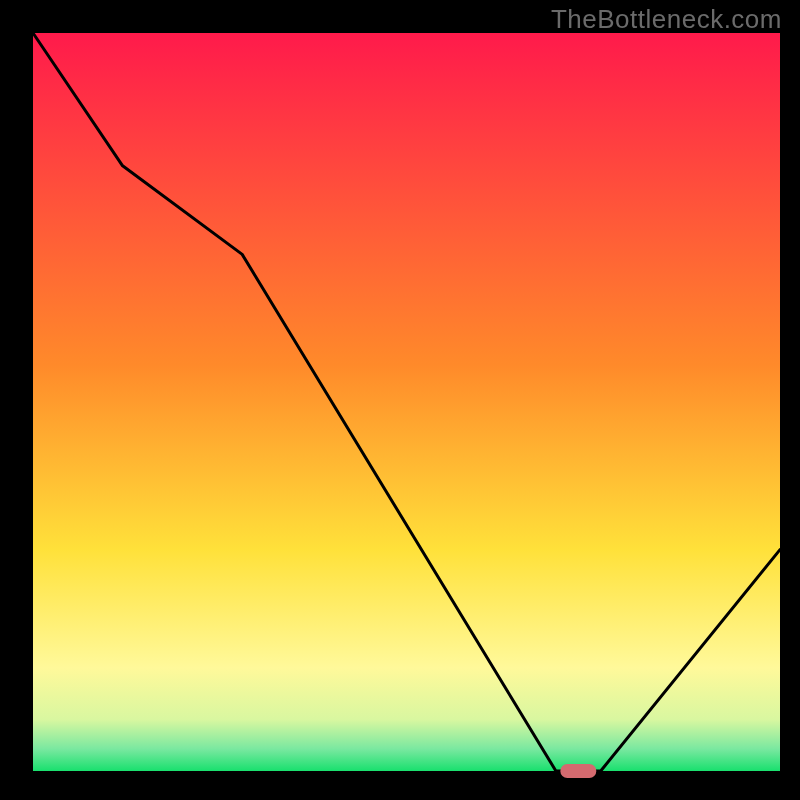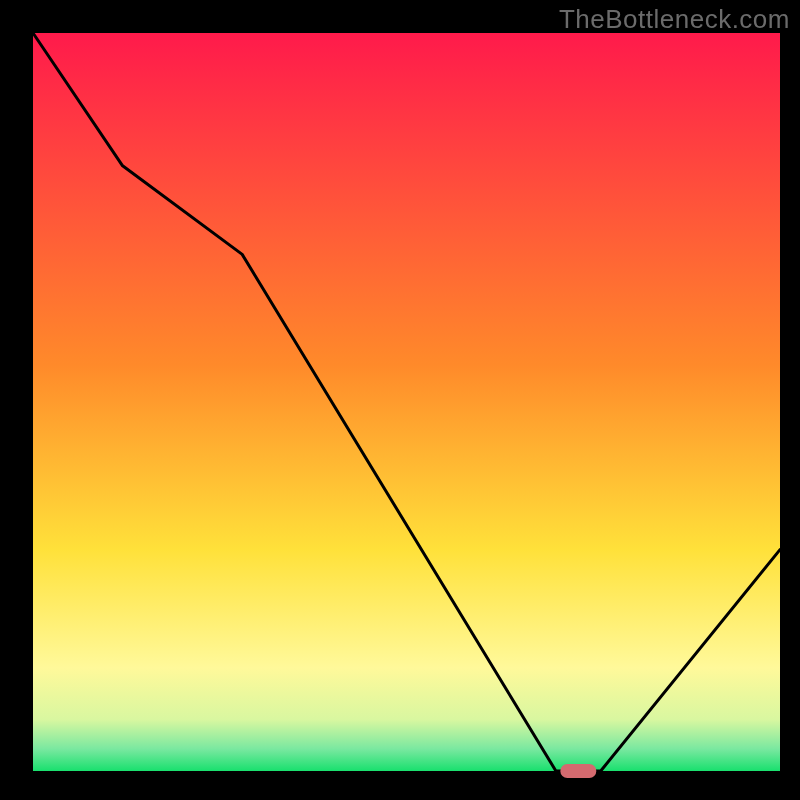--- a/index.html
+++ b/index.html
@@ -6,21 +6,21 @@
     margin: 0;
     padding: 0;
     width: 800px;
     height: 800px;
     background: #000;
     position: relative;
   }
   .watermark {
     position: absolute;
     top: 4px;
-    right: 10px;
+    right: 18px;
     font-family: Arial, Helvetica, sans-serif;
     font-size: 26px;
     color: #6b6b6b;
     letter-spacing: 0.5px;
   }
   svg {
     display: block;
   }
 </style>
 </head>

